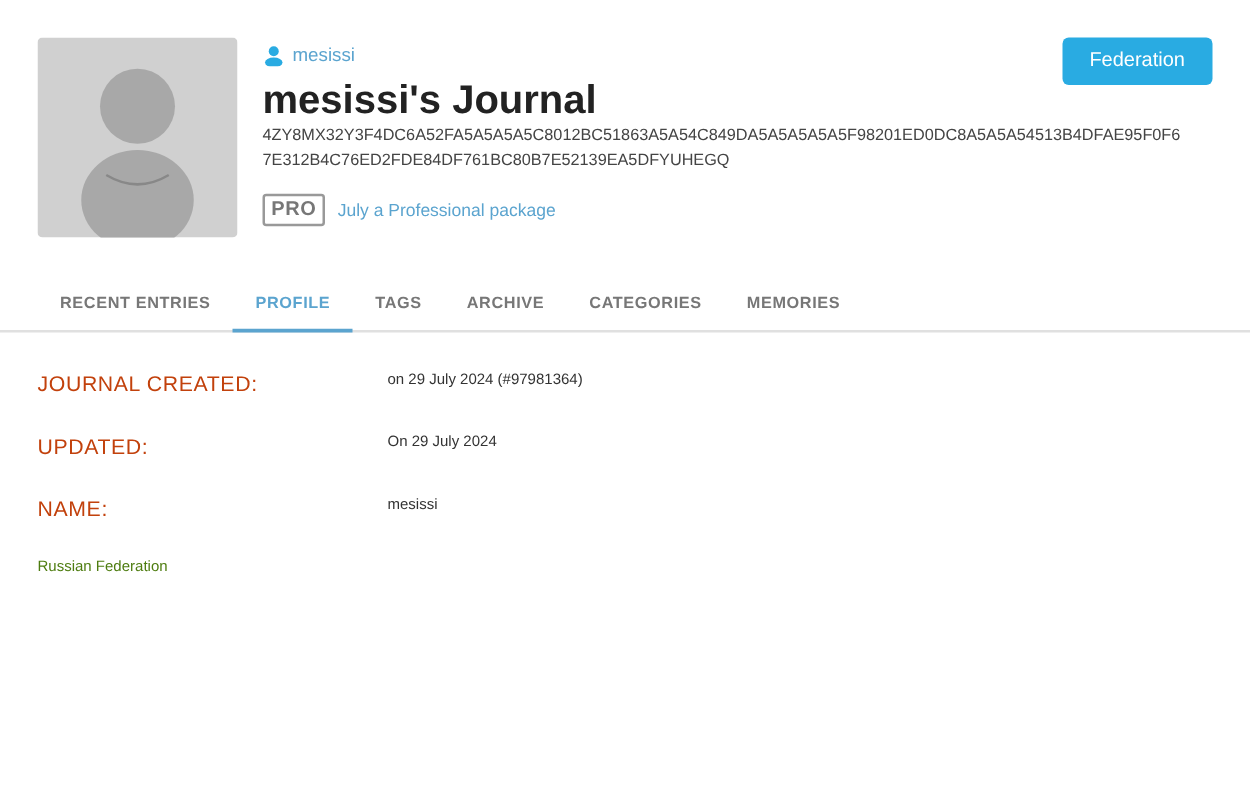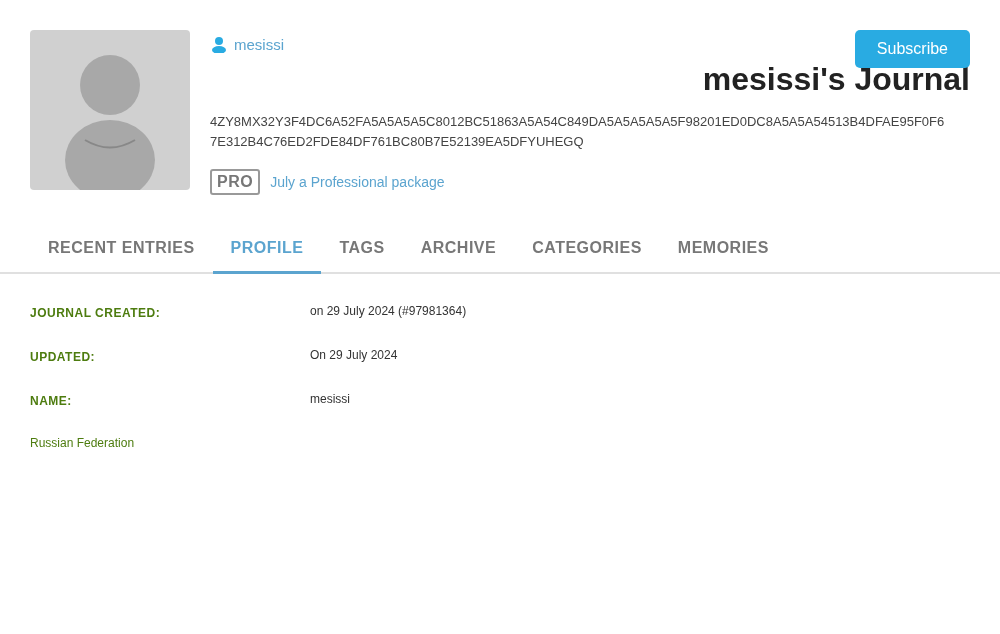--- a/index.html
+++ b/index.html
@@ -46,22 +46,21 @@
     .username-link {
       color: #5ba4cf;
       text-decoration: none;
       font-size: 15px;
     }
 
     .journal-title {
       font-size: 32px;
       font-weight: bold;
       color: #222;
-      margin-bottom: 14px;
-      text-align: right;
+      margin-bottom: 0;
     }
 
     .hash-code {
       font-size: 13px;
       color: #444;
       line-height: 1.5;
       word-break: break-all;
       margin-bottom: 18px;
       max-width: 740px;
     }
@@ -105,21 +104,21 @@
     
     .nav-tabs {
       border-bottom: 2px solid #e0e0e0;
       display: flex;
       padding: 0 30px;
       margin-top: 10px;
     }
 
     .nav-tab {
       padding: 14px 18px;
-      font-size: 16px;
+      font-size: 13px;
       font-weight: bold;
       color: #777;
       text-transform: uppercase;
       cursor: pointer;
       letter-spacing: 0.5px;
       text-decoration: none;
       border-bottom: 3px solid transparent;
       margin-bottom: -2px;
     }
 
@@ -133,23 +132,23 @@
       padding: 30px 30px 30px 30px;
     }
 
     .profile-row {
       display: flex;
       align-items: flex-start;
       margin-bottom: 28px;
     }
 
     .profile-label {
-      font-size: 12px;
-      font-weight: bold;
-      color: #4d7c0f;
+      font-size: 17px;
+      font-weight: normal;
+      color: #c2410c;
       text-transform: uppercase;
       letter-spacing: 0.5px;
       width: 280px;
       flex-shrink: 0;
       padding-top: 2px;
     }
 
     .profile-value {
       font-size: 12px;
       color: #333;
@@ -193,21 +192,21 @@
     <div class="journal-title">mesissi's Journal</div>
 
     <div class="hash-code">4ZY8MX32Y3F4DC6A52FA5A5A5A5C8012BC51863A5A54C849DA5A5A5A5A5F98201ED0DC8A5A5A54513B4DFAE95F0F67E312B4C76ED2FDE84DF761BC80B7E52139EA5DFYUHEGQ</div>
 
     <div class="pro-line">
       <span class="pro-badge">PRO</span>
       <a class="gift-link">July a Professional package</a>
     </div>
   </div>
 
-  <button class="subscribe-btn">Subscribe</button>
+  <button class="subscribe-btn">Federation</button>
 </div>
 
 <nav class="nav-tabs">
   <a class="nav-tab">RECENT ENTRIES</a>
   <a class="nav-tab active">PROFILE</a>
   <a class="nav-tab">TAGS</a>
   <a class="nav-tab">ARCHIVE</a>
   <a class="nav-tab">CATEGORIES</a>
   <a class="nav-tab">MEMORIES</a>
 </nav>

